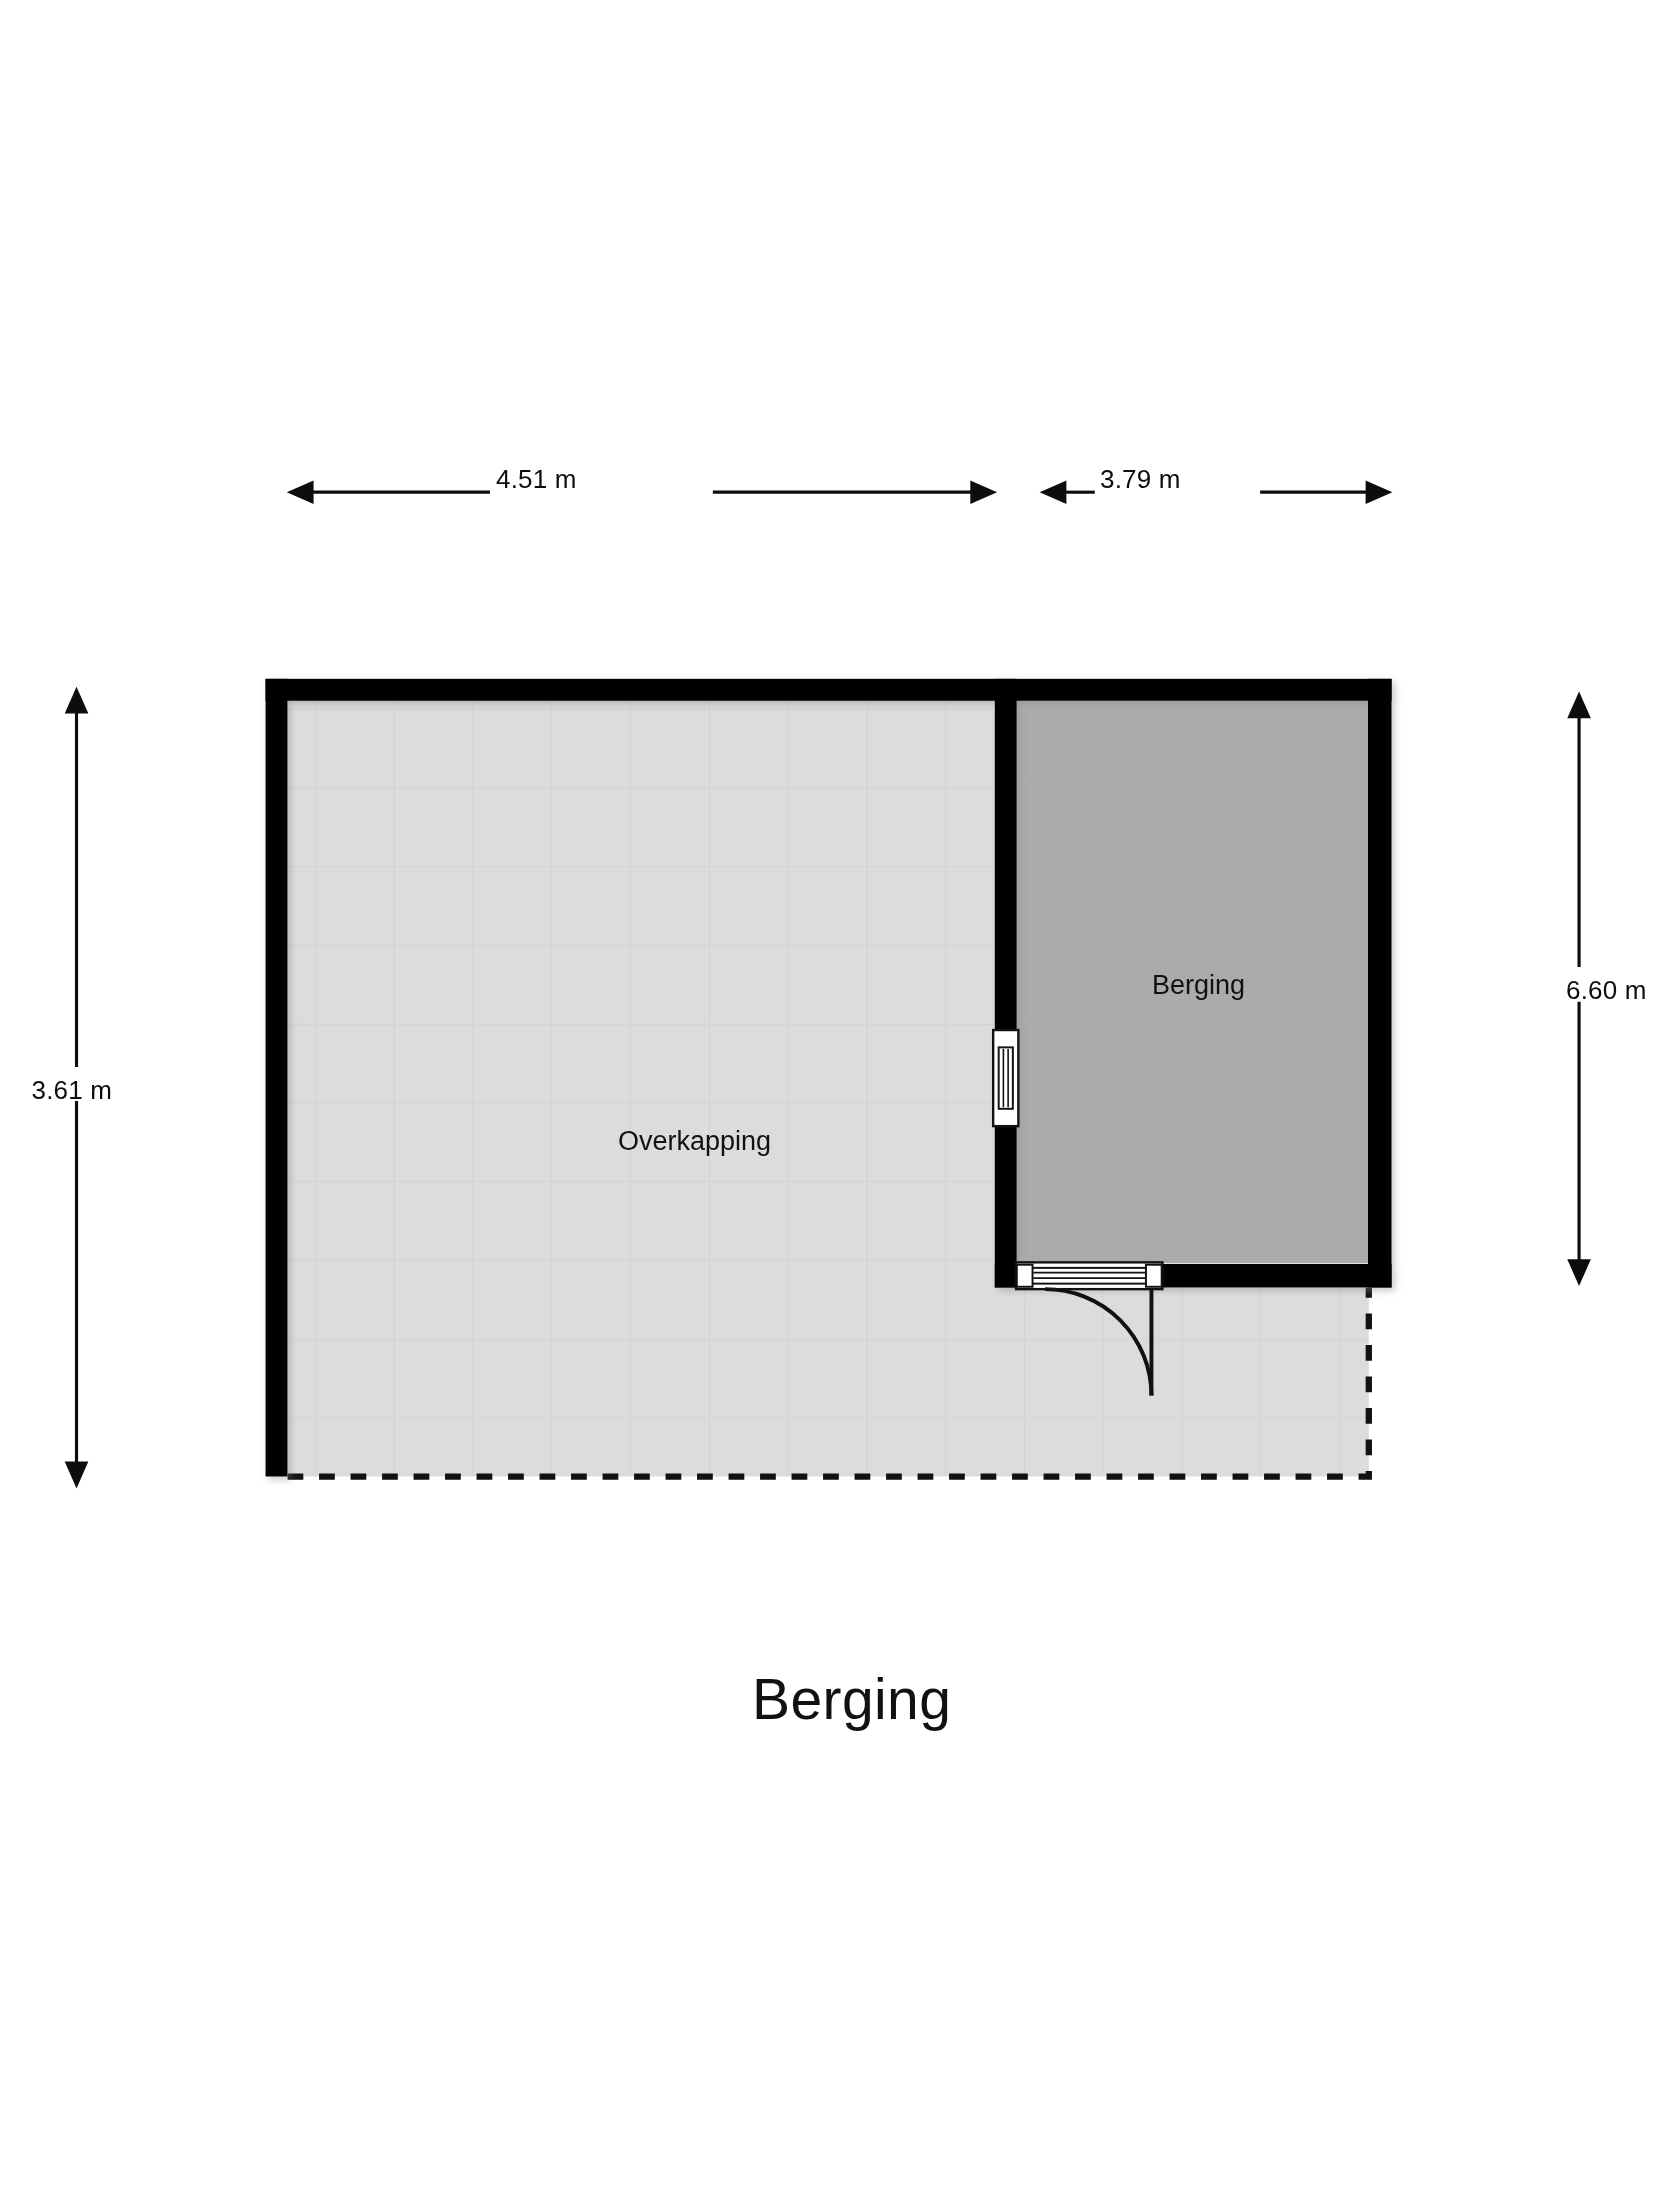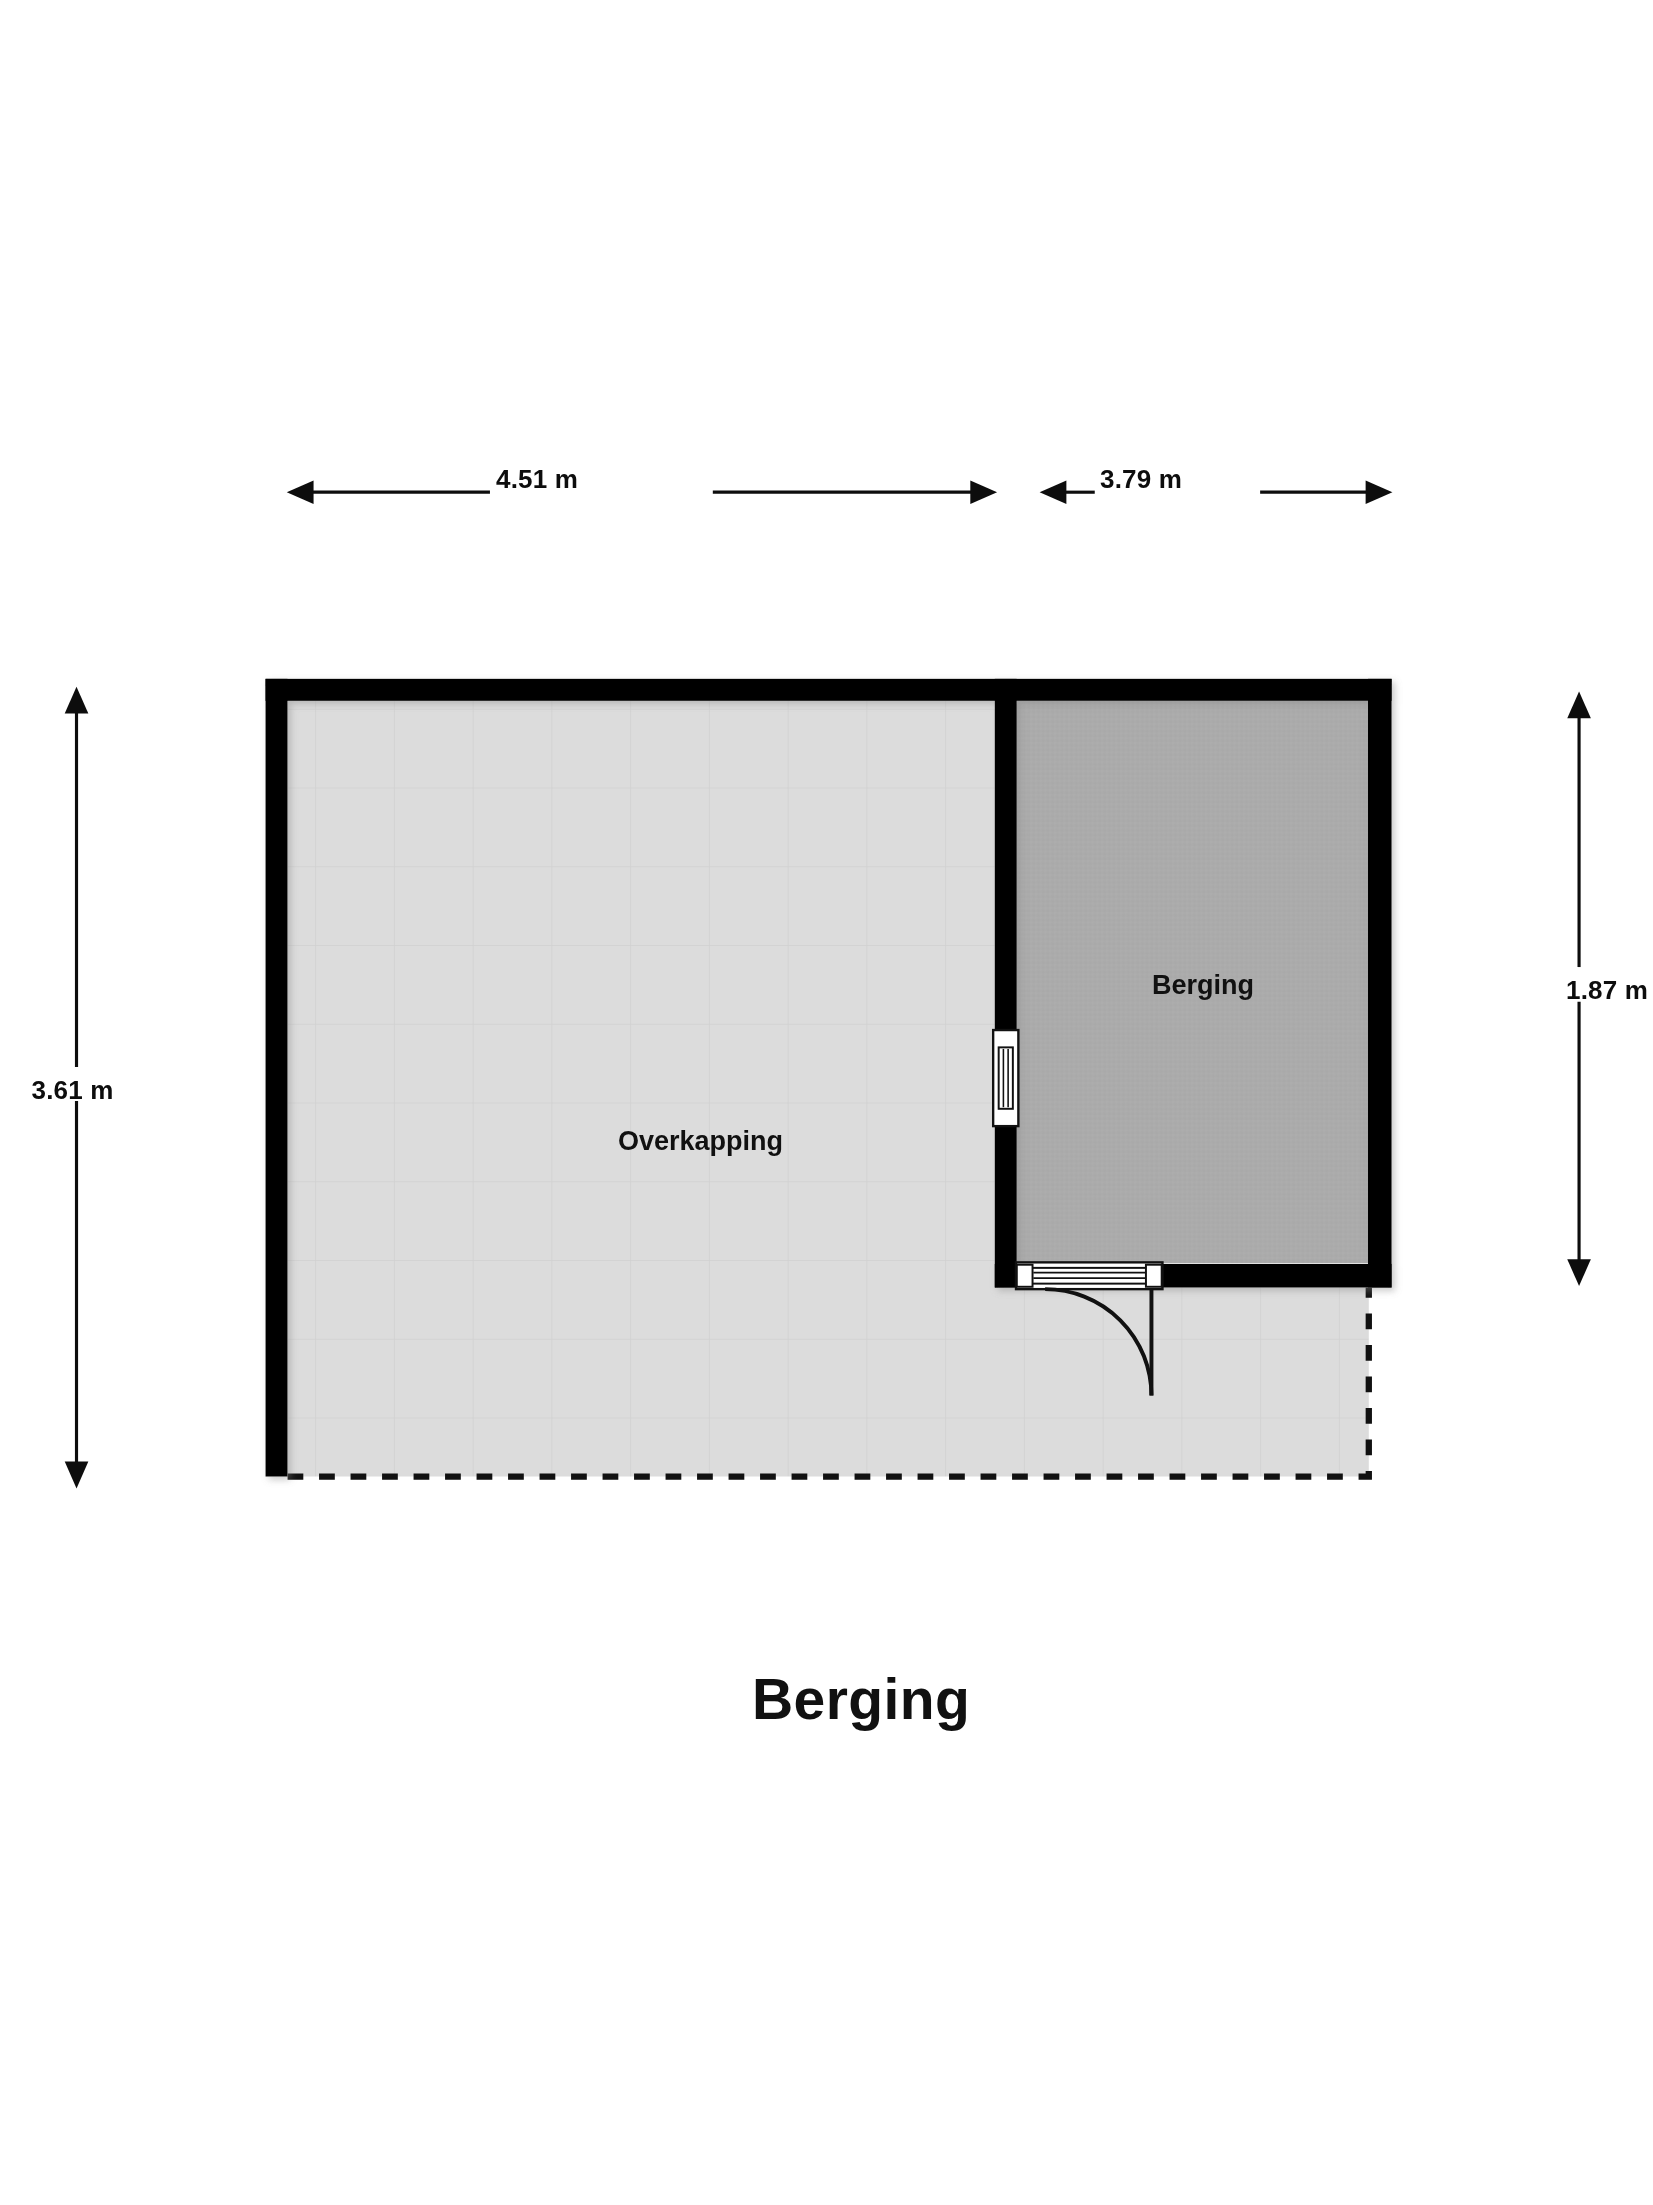--- a/index.html
+++ b/index.html
@@ -31,21 +31,20 @@
     height: 2205px;
     display: block;
   }
 
   
   .plan-text {
     position: absolute;
     color: #111111;
     white-space: nowrap;
     user-select: none;
-    font-weight: bold;
   }
   .dim-label {
     font-size: 26px;
     letter-spacing: 0.2px;
     color: #0d0d0d;
   }
   .room-label {
     font-size: 27px;
     color: #111111;
   }
@@ -167,21 +166,21 @@
       <path d="M1462 1772 A 135 135 0 0 0 1327 1637" fill="none" stroke="#111111" stroke-width="5"></path>
     </g>
   </svg>
 
   <div class="plan-text dim-label" id="dim-top-left-label">4.51 m</div>
 
   <div class="plan-text dim-label" id="dim-top-right-label">3.79 m</div>
 
   <div class="plan-text dim-label" id="dim-left-label">3.61 m</div>
 
-  <div class="plan-text dim-label" id="dim-right-label">1.87 m</div>
+  <div class="plan-text dim-label" id="dim-right-label">6.60 m</div>
 
   <div class="plan-text room-label" id="label-overkapping">Overkapping</div>
 
   <div class="plan-text room-label" id="label-berging">Berging</div>
 
   <div class="plan-text title-label" id="title-berging">Berging</div>
 
 </div>
 
 

